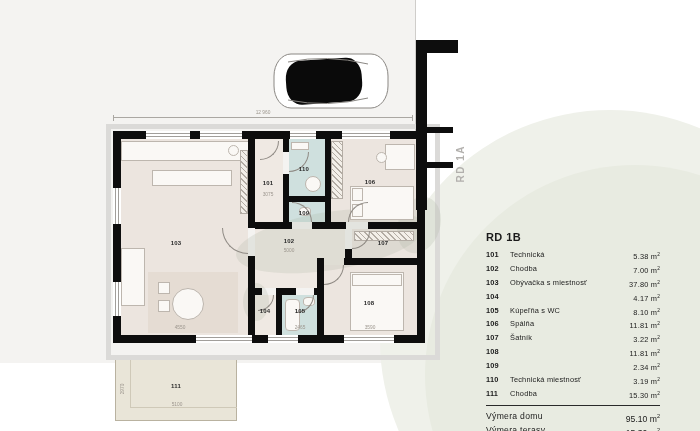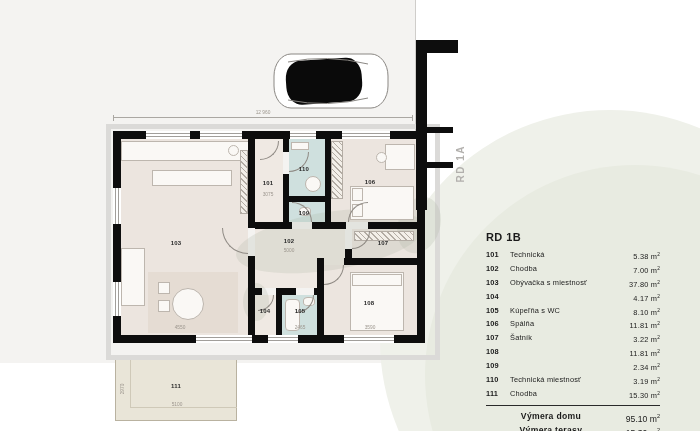--- a/index.html
+++ b/index.html
@@ -49,21 +49,21 @@
   #terrace{position:absolute;left:115px;top:357px;width:122px;height:64px;background:#e9e5d8;border:1px solid #b9b2a0;box-sizing:border-box;}
   #terrace-in{position:absolute;left:14px;top:0;width:107px;height:50px;border-right:0;border-left:1px solid #cfc9b8;border-bottom:1px solid #cfc9b8;box-sizing:border-box;}
   
   #legend{position:absolute;left:486px;top:231px;width:174px;color:#1b1b1b;}
   #legend-title{font-size:11px;font-weight:bold;letter-spacing:.4px;margin-bottom:6px;}
   .lrow{display:grid;grid-template-columns:24px 1fr auto;font-size:7.4px;line-height:11.4px;letter-spacing:.2px;}
   .lrow .lid{font-weight:bold;}
   .lrow .larea{text-align:right;}
   #legend-rule{border-top:1.2px solid #2a2a2a;margin:3px 0 4px 0;}
   .trow{display:grid;grid-template-columns:1fr auto;font-size:8.6px;line-height:12px;}
-  .trow .tlabel{font-weight:bold;text-align:center;padding-right:10px;letter-spacing:.3px;}
+  .trow .tlabel{font-weight:normal;text-align:left;padding-right:10px;letter-spacing:.3px;}
   sup{font-size:.65em;}
   
   #car{position:absolute;left:272px;top:50px;}
 </style>
 </head>
 <body>
 <div id="stage">
 
   <div class="abs" id="plot"></div>
   <div class="abs" id="plot-line"></div>

